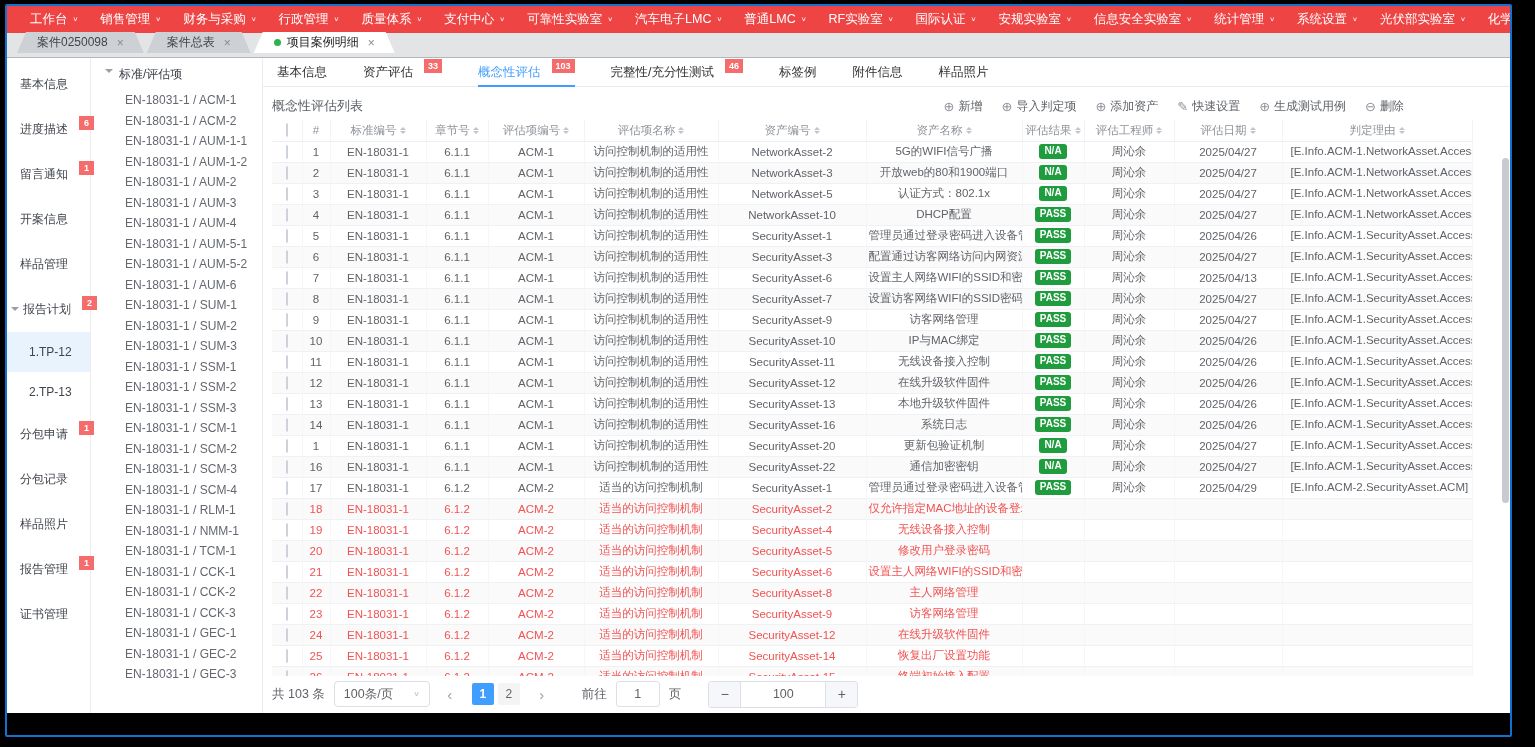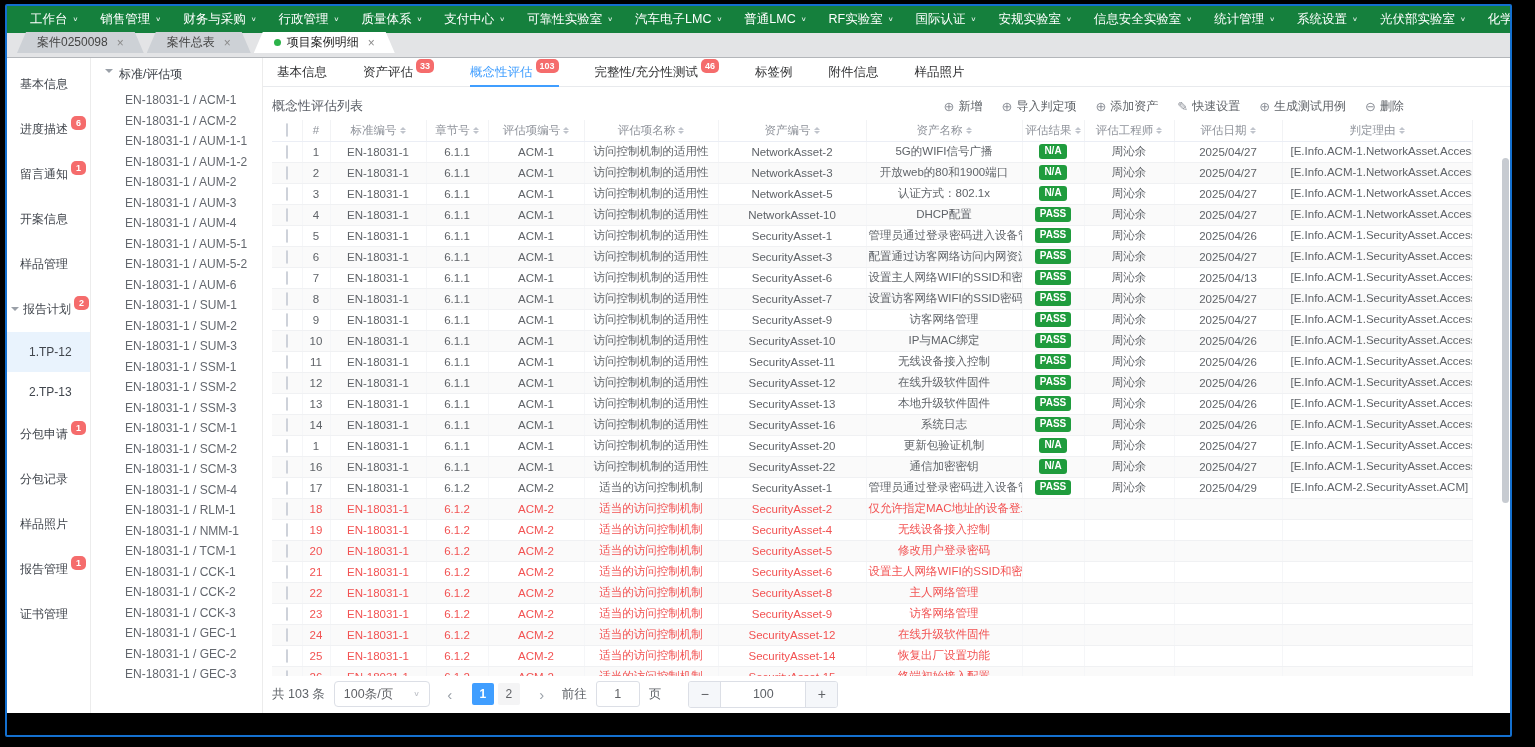--- a/index.html
+++ b/index.html
@@ -2,21 +2,21 @@
 <html><head>
 <meta charset="utf-8">
 <style>
   *{box-sizing:border-box;margin:0;padding:0}
   html,body{width:1535px;height:747px;overflow:hidden}
   body{background:#000;position:relative;font-family:"Liberation Sans","DejaVu Sans",sans-serif;}
   .window{position:absolute;left:5px;top:4px;width:1507px;height:733px;background:#000;
           border:2px solid #1470cf;display:flex;flex-direction:column;overflow:hidden;border-radius:2px}
 
   
-  .topnav{height:27px;background:#15803d;display:flex;align-items:center;padding:0 12px;color:#fff;font-size:12.5px;flex-shrink:0}
+  .topnav{height:27px;background:#ef4444;display:flex;align-items:center;padding:0 12px;color:#fff;font-size:12.5px;flex-shrink:0}
   .nav-item{display:flex;align-items:center;gap:5px;padding:0 11px;cursor:pointer;white-space:nowrap;height:100%}
   .nav-caret{font-size:8px;opacity:.9;transform:scaleY(.75)}
   .nav-spacer{flex:1}
   .x-icon{width:14px;height:14px;position:relative;margin:0 4px;cursor:pointer}
   .x-icon::before,.x-icon::after{content:"";position:absolute;left:-1px;top:5.5px;width:16px;height:3.5px;background:#fff;border-radius:1px}
   .x-icon::before{transform:rotate(45deg)}.x-icon::after{transform:rotate(-45deg)}
 
   
   .wintabs{height:25px;background:#e3e4e6;display:flex;align-items:flex-end;padding:4px 10px;gap:3px;border-bottom:1px solid #b3b6ba;flex-shrink:0}
   .wintab{height:21px;display:flex;align-items:center;gap:6px;padding:0 20px;background:#cdd1d6;font-size:12px;color:#444;
@@ -25,22 +25,22 @@
   .dot{width:7px;height:7px;border-radius:50%;background:#2cb34a;flex-shrink:0}
   .wintab .close{color:#8a8a8a;font-size:12px;margin-left:3px}
 
   
   .app-body{height:655px;background:#fff;display:flex;flex-shrink:0}
   .sidebar{width:84px;border-right:1px solid #ececec;padding-top:4px;flex-shrink:0}
   .side-item{height:45px;display:flex;align-items:center;padding-left:13px;font-size:12px;color:#40454c;cursor:pointer;white-space:nowrap}
   .side-item.child{height:40px;padding-left:22px}
   .side-item.active{background:#e9f3fd}
   .tri{width:0;height:0;border:4px solid transparent;border-top-color:#9aa0a8;margin:3px 4px 0 -9px}
-  .badge{background:#f56c6c;color:#fff;font-size:9px;font-weight:bold;min-width:15px;height:14px;border-radius:5px;
-         display:inline-flex;align-items:center;justify-content:center;padding:0 4px;margin-left:3px;transform:translateY(-7px)}
+  .badge{background:#f56c6c;color:#fff;font-size:9px;font-weight:bold;min-width:15px;height:14px;border-radius:0;
+         display:inline-flex;align-items:center;justify-content:center;padding:0 4px;margin-left:11px;transform:translateY(-7px)}
   .tree{width:172px;border-right:1px solid #ececec;padding-top:8px;font-size:12px;overflow:hidden;flex-shrink:0}
   .tree-root{display:flex;gap:6px;padding-left:14px;height:24px;color:#3c4047}
   .tree-root .tri{margin:3px 0 0 0}
   .tree-item{height:20.5px;line-height:20.5px;padding-left:34px;color:#63676e;white-space:nowrap;cursor:pointer}
 
   
   .content{flex:1;display:flex;flex-direction:column;position:relative;overflow:hidden;background:#fff}
   .tabs{height:29px;display:flex;align-items:stretch;padding-left:14px;border-bottom:1px solid #e8eaed;gap:36px;flex-shrink:0}
   .tab{display:flex;align-items:center;font-size:12.5px;color:#303133;position:relative;cursor:pointer;white-space:nowrap}
   .tab.active{color:#409eff}
@@ -795,21 +795,21 @@
           <div class="psel">
             <span>100条/页</span>
             <span class="nav-caret">∨</span>
           </div>
           <span class="pbtn">‹</span>
           <span id="page-numbers" style="display:inline-flex">
               <span class="pnum active">1</span>
               <span class="pnum">2</span>
             </span>
           <span class="pbtn">›</span>
-          <span style="margin-left:0">前往</span>
+          <span style="margin-left:20px">前往</span>
           <input class="goto-input" value="1" style="">
           <span>页</span>
           <div class="stepper">
             <span class="step-btn">−</span>
             <span class="step-val">100</span>
             <span class="step-btn">+</span>
           </div>
         </div>
       </div>
 

